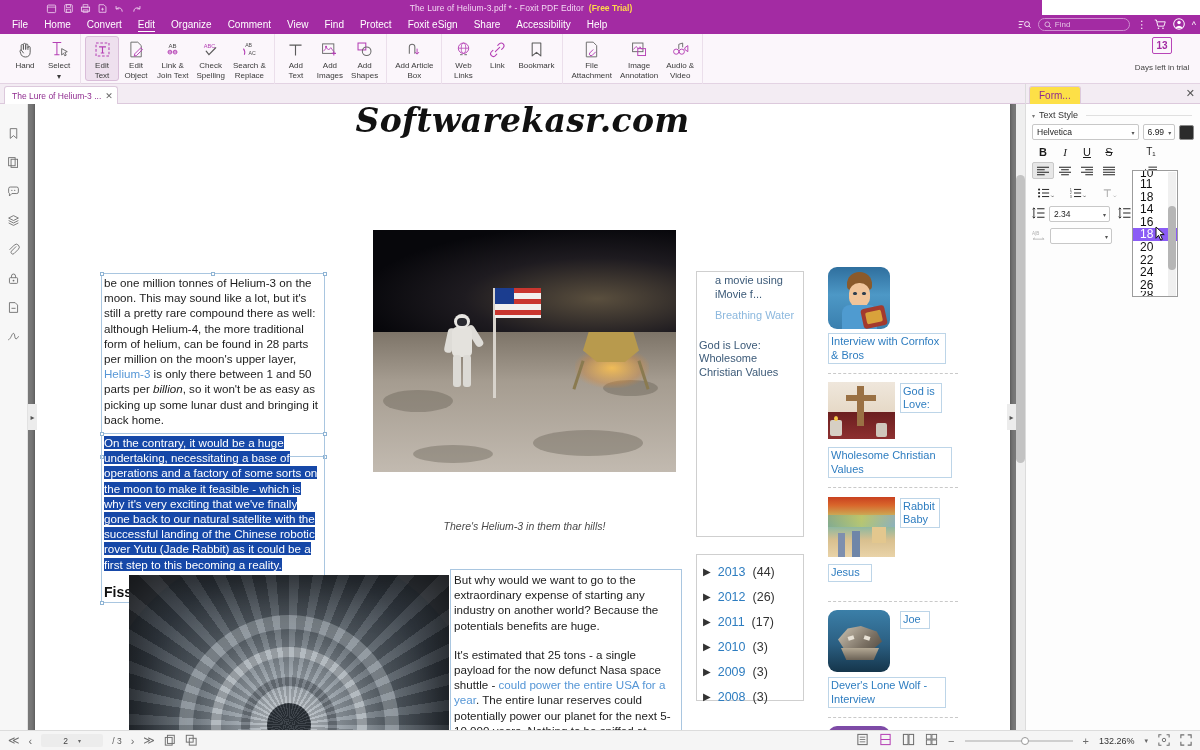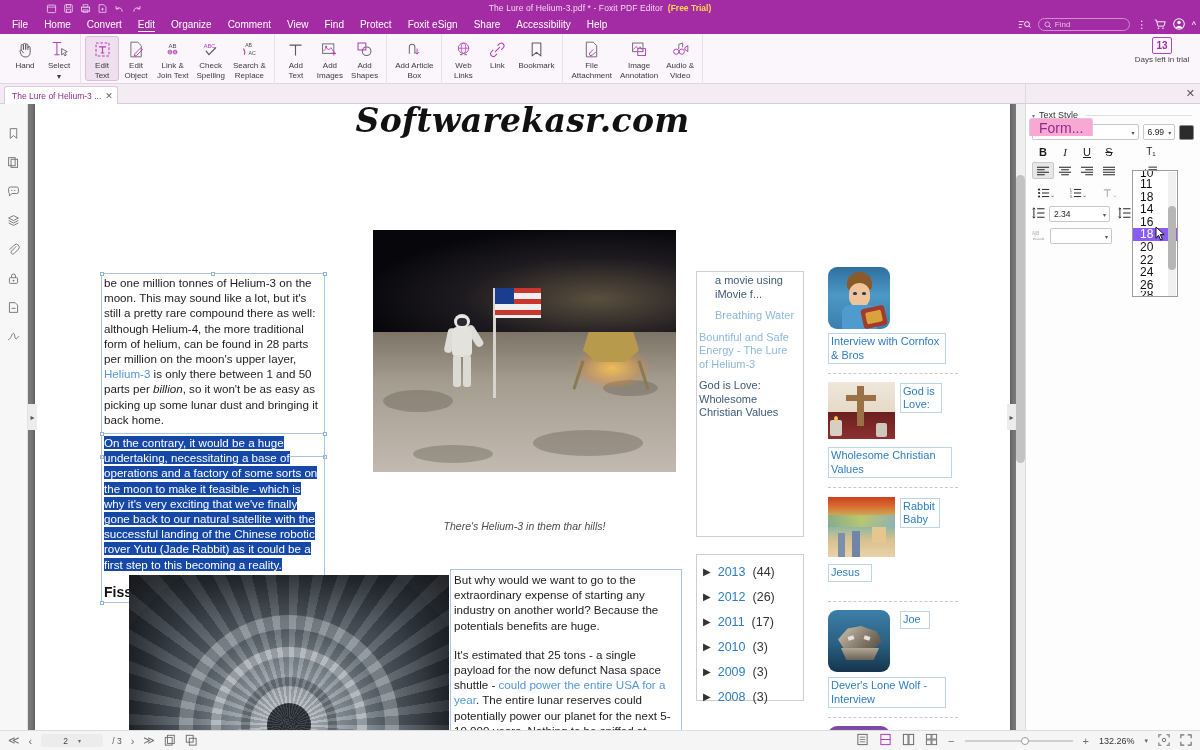--- a/index.html
+++ b/index.html
@@ -8,21 +8,21 @@
     width: 1200px; height: 750px;
     overflow: hidden;
     font-family: "Liberation Sans", sans-serif;
     background: #fff;
     -webkit-font-smoothing: antialiased;
   }
   #app { position: relative; width: 1200px; height: 750px; }
 
   
   .titlebar {
-    position: absolute; left:0; top:0; width:1200px; height:15px;
+    position: absolute; left:0; top:0; width:1042px; height:15px;
     background:#a32ba3;
     display:flex; align-items:center; justify-content:center;
   }
   .titlebar .title-text { font-size:8.5px; color:#f3d8f3; letter-spacing:.1px; }
   .titlebar .title-trial { font-size:8.5px; color:#ffd84a; font-weight:bold; margin-left:5px; }
 
   .qat {
     position:absolute; left:46px; top:1px; height:14px;
     display:flex; align-items:center; gap:6px;
   }
@@ -65,21 +65,21 @@
     display:flex; flex-direction:column; align-items:center;
     cursor:default; border-radius:3px;
   }
   .rbtn.selected { background:#eee0ee; border:1px solid #d9bdd9; padding:1px 3px 0 3px;}
   .rbtn .ico { height:22px; display:flex; align-items:center; justify-content:center; }
   .rbtn .lbl { font-size:8px; color:#3a3a3a; text-align:center; line-height:9.5px; margin-top:1px; white-space:pre-line;}
   .trial-box { position:absolute; right:8px; top:34px; width:60px; height:50px;
     display:flex; flex-direction:column; align-items:center; padding-top:3px;}
   .trial-num { width:20px;height:17px;border:1.4px solid #b845b8;border-radius:2px;
      display:flex;align-items:center;justify-content:center;font-size:10px;color:#a32ba3;font-weight:bold;}
-  .trial-lbl{font-size:8px;color:#444;text-align:left;line-height:9px;margin-top:1px;}
+  .trial-lbl{font-size:8px;color:#444;text-align:left;line-height:9px;margin-top:9px;}
 
   
   .tabstrip {
     position:absolute; left:0; top:84px; width:1200px; height:20px;
     background:#f3ecf3; border-bottom:1px solid #dcc9dc;
   }
   .doctab {
     position:absolute; left:4px; top:2px; height:18px; min-width:112px;
     background:#fff; border:1px solid #dcc9dc; border-bottom:none;
     border-radius:3px 3px 0 0; display:flex; align-items:center;
@@ -97,22 +97,22 @@
   .leftrail .ri { width:18px; height:18px; display:flex; align-items:center; justify-content:center; cursor:pointer;}
 
   
   .rightpanel {
     position:absolute; right:0; top:84px; width:175px; height:646px;
     background:#fdfdfd; border-left:1px solid #dcdcdc;
   }
   .rp-tabrow { position:relative; height:20px; background:#f3ecf3; border-bottom:1px solid #dcc9dc;}
   .rp-tab {
     position:absolute; left:3px; top:2px; height:18px; padding:0 9px;
-    background:#f9a8d4; border:1px solid #dcc9dc; border-bottom:none; border-radius:3px 3px 0 0;
-    display:flex; align-items:center; font-size:14px; color:#8f2b8f;margin-top:32px;
+    background:#fde047; border:1px solid #dcc9dc; border-bottom:none; border-radius:3px 3px 0 0;
+    display:flex; align-items:center; font-size:10px; color:#8f2b8f;
   }
   .rp-close { position:absolute; right:5px; top:3px; font-size:11px; color:#555; cursor:pointer; }
   .rp-sect { display:flex; align-items:center; gap:4px; padding:6px 8px 2px 6px; }
   .rp-sect .tri { font-size:6px; color:#777; }
   .rp-sect .st { font-size:9px; color:#333; }
   .rp-sect .rule { flex:1; height:1px; background:#e0e0e0; margin-left:4px; }
 
   .rp-row { display:flex; align-items:center; gap:4px; padding:2px 6px; }
   .combo {
     height:16px; border:1px solid #c8c8c8; background:#fff; border-radius:2px;
@@ -664,21 +664,20 @@
 
         </div>
       </div>
 
       <div class="frame" style="left:661px; top:214px; width:108px; height:266px; border-color:#cfcfcf;">
         <div style="padding:2px 4px 0 18px;">
           <div class="th-link" style="color:#3c5a78;">a movie using iMovie f...</div>
           <div style="height:8px;"></div>
           <div class="th-link" style="color:#8cb8de; padding-left:0;">Breathing Water</div>
           <div style="height:8px;"></div>
-          <div class="th-link" style="color:#8cb8de; margin-left:-16px; padding-left:0;">Bountiful and Safe Energy - The Lure of Helium-3</div>
           <div style="height:8px;"></div>
           <div class="th-link" style="color:#3c5a78; margin-left:-16px;">God is Love: Wholesome Christian Values</div>
         </div>
       </div>
 
       <div class="frame" style="left:661px; top:497px; width:108px; height:147px; border-color:#cfcfcf;">
         <div style="padding:4px 0 0 0;">
           <div style="display:flex;align-items:center;gap:7px;height:25px;padding-left:6px;">
             <span style="font-size:10px;color:#333;">▶</span>
             <span style="font-size:12.5px;color:#2e7dc0;">2013</span>

